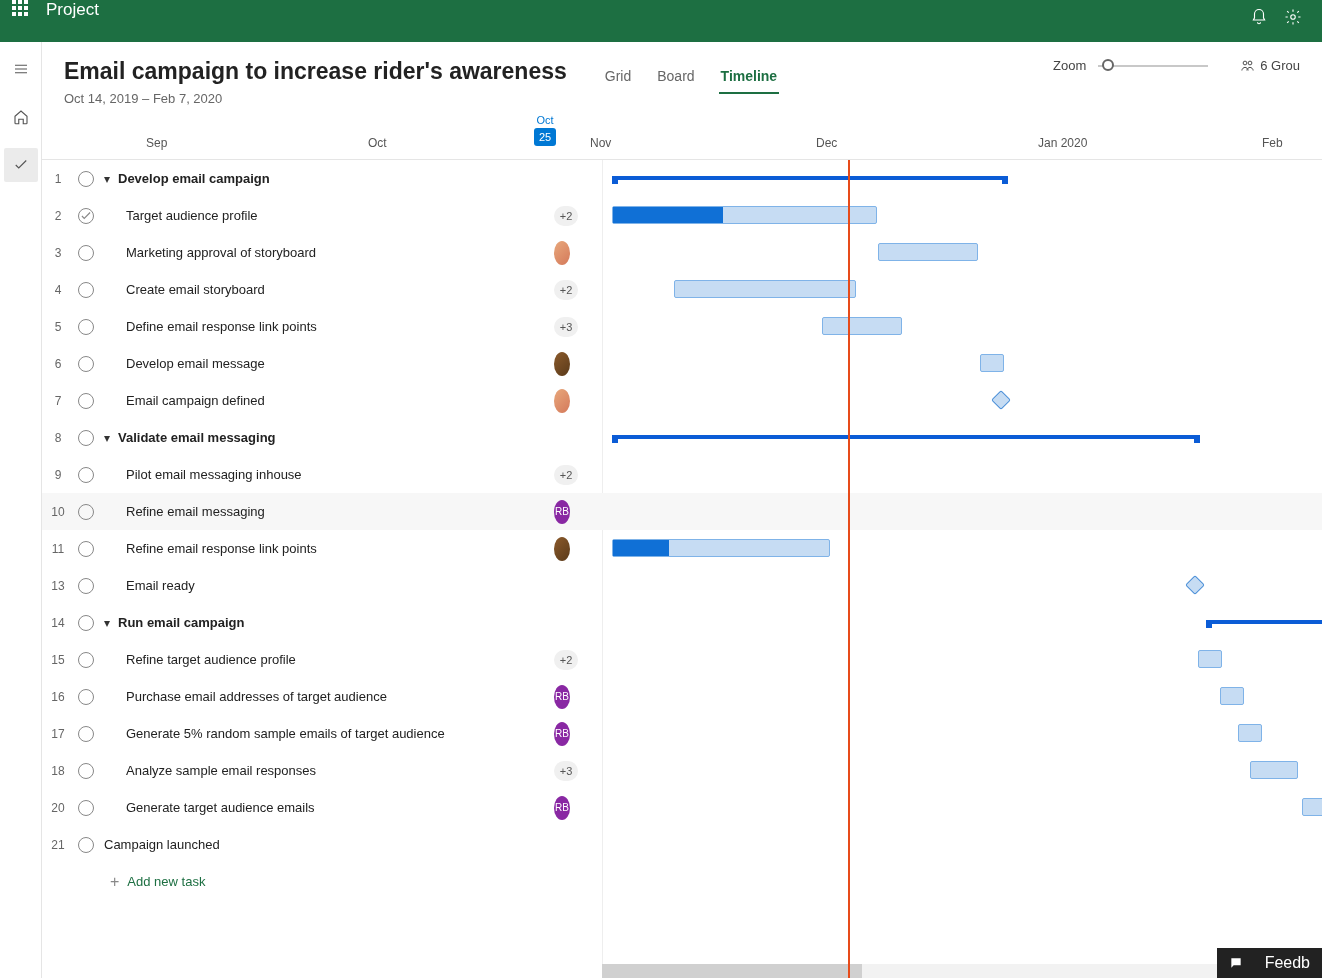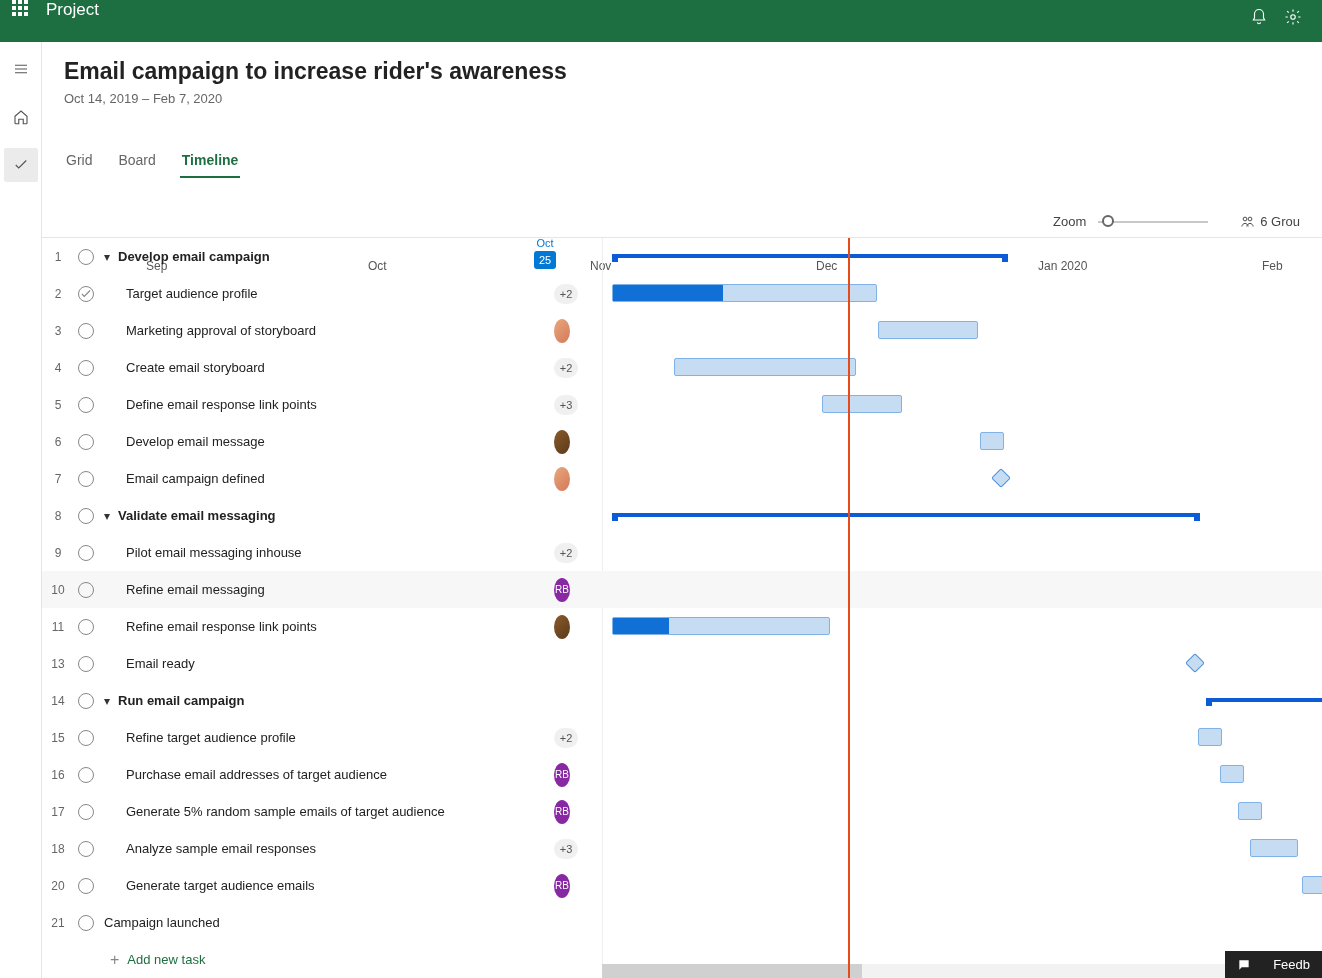--- a/index.html
+++ b/index.html
@@ -12,21 +12,21 @@
   .tb-icon svg { width: 18px; height: 18px; stroke: #fff; fill: none; stroke-width: 1.5; }
 
   .shell { display: flex; height: calc(978px - 42px); }
   .rail { width: 42px; border-right: 1px solid #e5e5e5; display: flex; flex-direction: column; align-items: center; padding-top: 10px; gap: 14px; }
   .rail-btn { width: 34px; height: 34px; display: flex; align-items: center; justify-content: center; cursor: pointer; border-radius: 2px; }
   .rail-btn svg { width: 18px; height: 18px; stroke: #555; fill: none; stroke-width: 1.5; }
   .rail-btn.active { background: #ebebeb; }
 
   .content { flex: 1; display: flex; flex-direction: column; overflow: hidden; }
 
-  .page-header { padding: 16px 22px 0 22px; display: flex; align-items: flex-start; gap: 36px; flex-direction: column; }
+  .page-header { padding: 16px 22px 0 22px; display: flex; align-items: flex-start; gap: 36px; }
   .page-header h1 { font-size: 23px; font-weight: 600; color: #222; }
   .page-header .dates { font-size: 13px; color: #666; margin-top: 6px; }
   .tabs { display: flex; gap: 22px; margin-top: 6px; }
   .tab { font-size: 14px; color: #666; padding: 4px 2px 8px; cursor: pointer; border-bottom: 2px solid transparent; }
   .tab.active { color: #1d6f42; border-bottom-color: #1d6f42; font-weight: 600; }
   .header-right { margin-left: auto; display: flex; align-items: center; gap: 8px; font-size: 13px; color: #444; }
   .zoom-track { width: 110px; height: 2px; background: #c8c8c8; position: relative; margin-left: 4px; }
   .zoom-handle { width: 12px; height: 12px; border: 2px solid #666; background: #fff; border-radius: 50%; position: absolute; top: -6px; left: 4px; cursor: pointer; }
   .group-ctl { display: flex; align-items: center; gap: 5px; cursor: pointer; margin-left: 24px; }
   .group-ctl svg { width: 15px; height: 15px; stroke: #444; fill:none; stroke-width:1.5; }
@@ -65,21 +65,21 @@
   .gantt-area { position: absolute; left: 560px; right: 0; top: 0; height: 100%; }
   .bar { position: absolute; height: 18px; border-radius: 2px; top: 9px; }
   .summary { height: 4px; background: #0b5cd6; top: 16px; }
   .task-bar { background: #c6dcf3; border: 1px solid #7fb3e8; }
   .progress-fill { position:absolute; left:0; top:0; bottom:0; background: #1070d6; }
   .milestone { width: 14px; height: 14px; background: #c6dcf3; border: 1.5px solid #4a8fd8; transform: rotate(45deg); top: 11px; }
   .summary-cap { position:absolute; width:6px; height:8px; background:#0b5cd6; top:16px; }
   .arrowline { position:absolute; height:1px; background:#0b5cd6; top:18px; }
   .arrowhead { position:absolute; width:0; height:0; border-left:6px solid #0b5cd6; border-top:4px solid transparent; border-bottom:4px solid transparent; top:14px; }
 
-  .feedback { position: fixed; right: 0; bottom: 0; background: #222; color:#fff; font-size:13px; padding: 6px 12px; display:flex; align-items:center; gap:22px; cursor:pointer; }
+  .feedback { position: fixed; right: 0; bottom: 0; background: #222; color:#fff; font-size:16px; padding: 6px 12px; display:flex; align-items:center; gap:22px; cursor:pointer; }
   .feedback svg { width:14px; height:14px; fill:#fff; }
 
   .hscroll { position:absolute; bottom:0; left:560px; right:0; height:14px; background:#f2f2f2; }
   .hscroll-thumb { position:absolute; left:0; width:260px; height:100%; background:#d0d0d0; cursor:pointer; }
 </style>
 </head>
 <body>
 
 <div class="titlebar">
   <div class="waffle">

